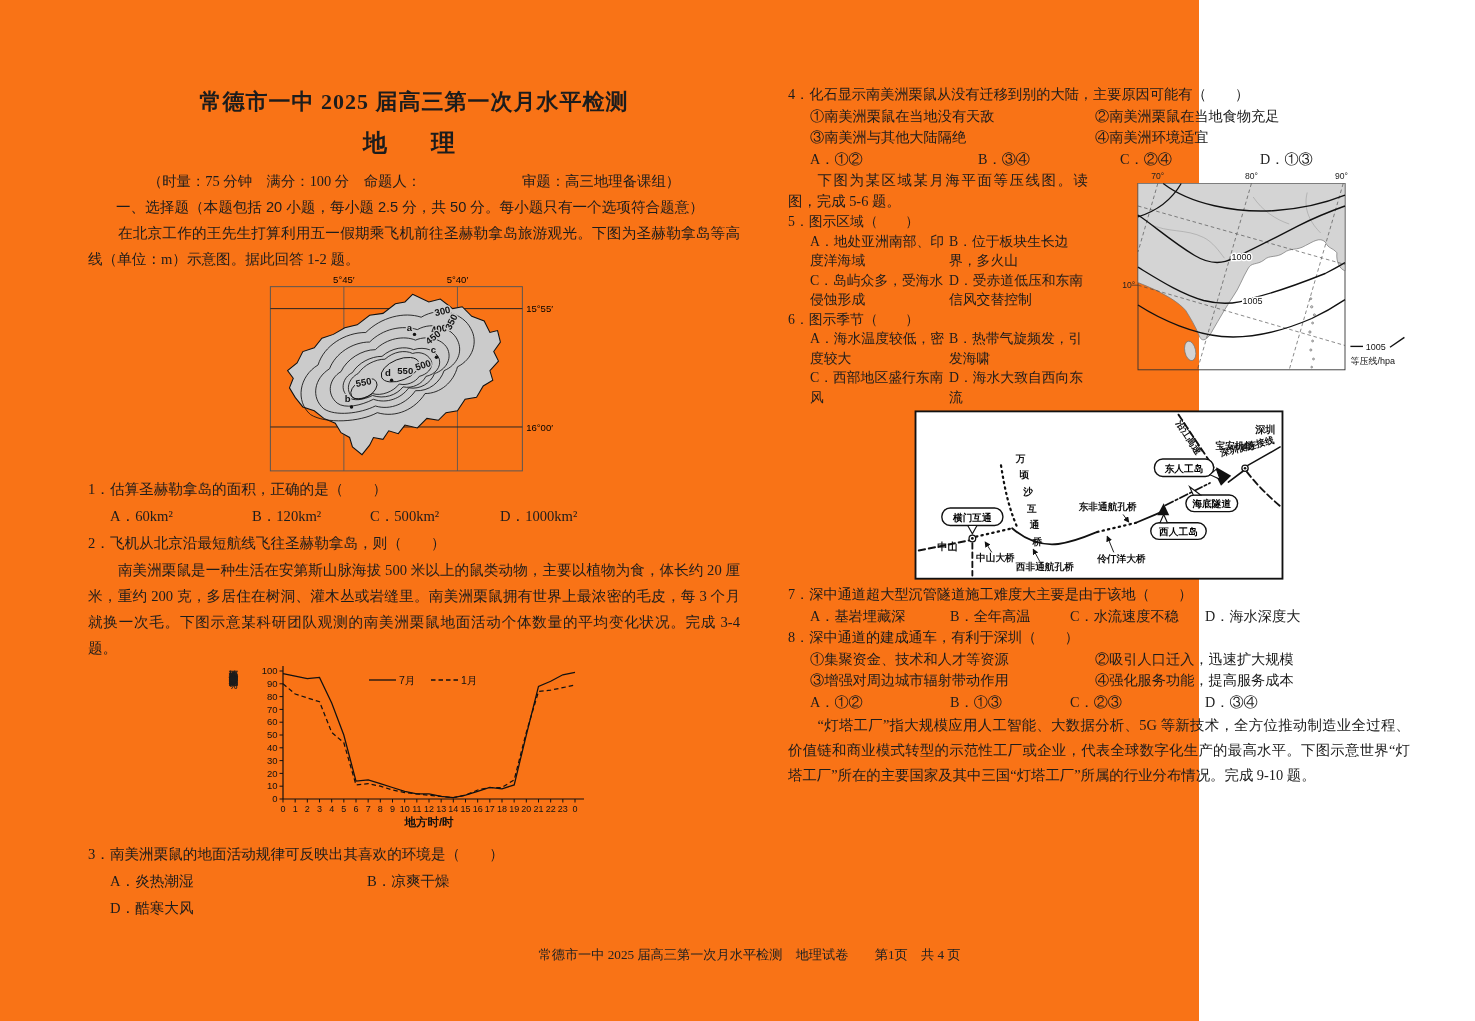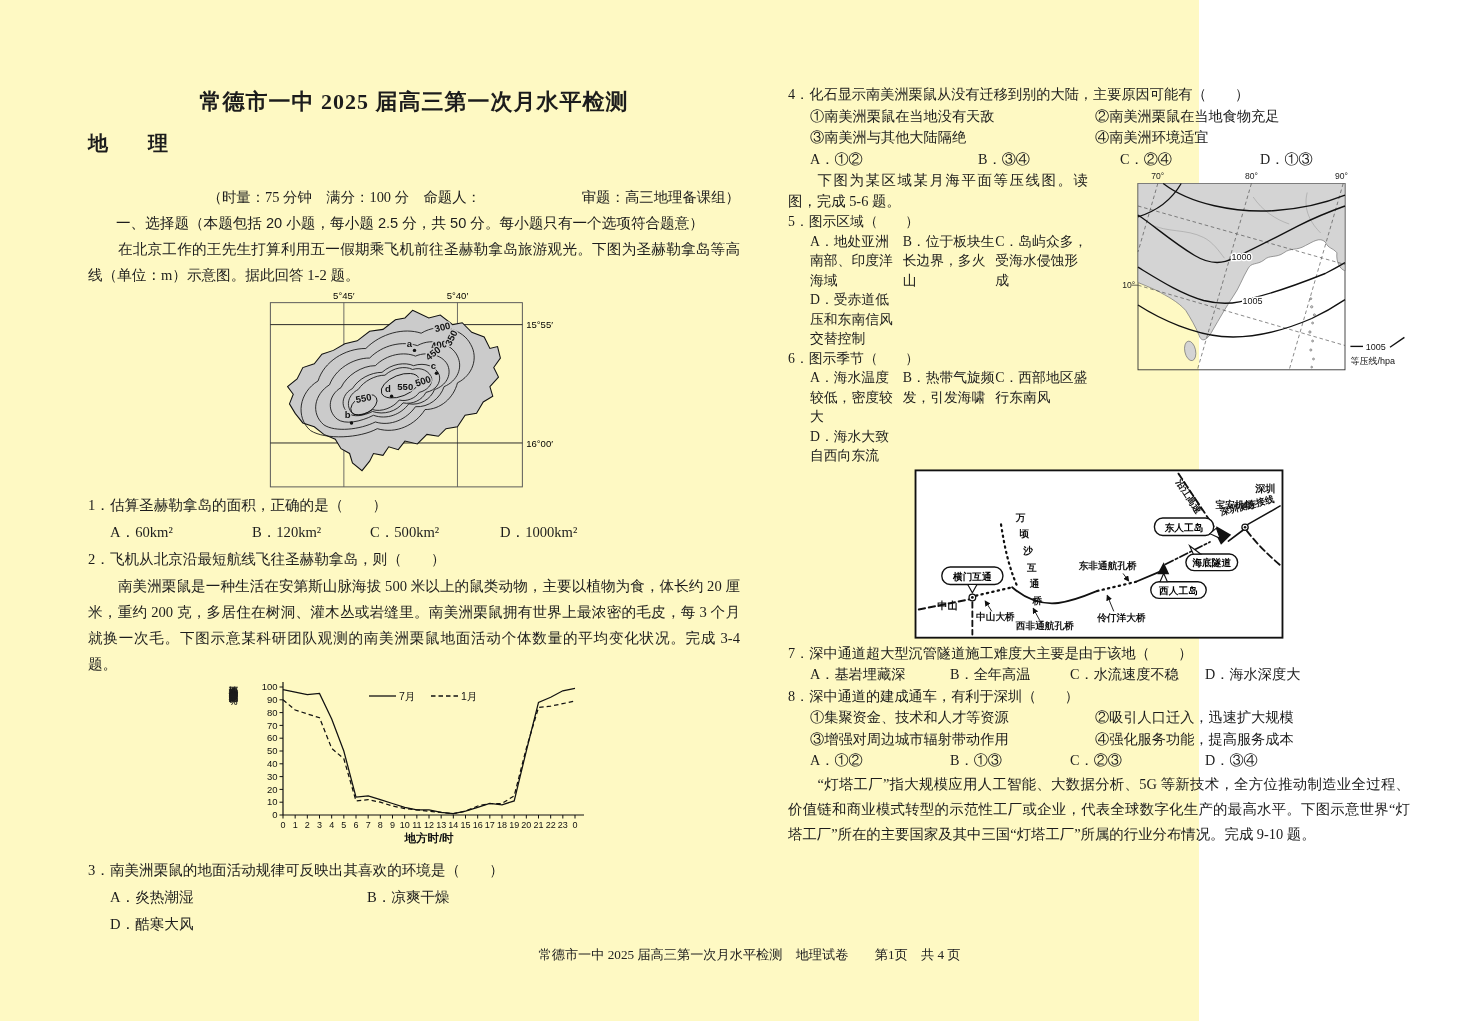--- a/index.html
+++ b/index.html
@@ -1,37 +1,37 @@
 <!DOCTYPE html>
 <html><head>
 <meta charset="utf-8">
 <style>
   *{margin:0;padding:0;box-sizing:border-box}
   html,body{background:#fff}
   body{width:1475px;height:1021px;font-family:"Liberation Serif","DejaVu Serif",serif;color:#1c1c1c;position:relative;overflow:hidden}
-  .page{position:relative;width:1199px;height:1021px;background:#fef9c3}
+  .page{position:relative;width:1199px;height:1021px;background:#f97316}
   .col{position:absolute;text-align:justify}
   .col-left{left:88px;top:88px;width:652px;font-size:14.6px}
   .col-right{left:788px;top:84px;width:622px;font-size:14.3px}
   .title{text-align:center;font-size:22px;font-weight:700;line-height:28px;margin-bottom:14px;letter-spacing:1px}
-  .subject{text-align:left;font-size:20px;font-weight:700;line-height:26px;letter-spacing:10px;margin-bottom:28px}
-  .meta{text-align:right;font-size:14.4px;line-height:26px}
+  .subject{text-align:center;font-size:24px;font-weight:700;line-height:26px;letter-spacing:10px;margin-bottom:12px}
+  .meta{text-align:center;font-size:14.4px;line-height:26px}
   .sec-heading{font-family:"Liberation Sans","DejaVu Sans",sans-serif;font-weight:400;font-size:14.6px;line-height:26px;padding-left:28px;text-align:left}
   .para{text-indent:2.05em;line-height:26px}
   .col-right .para{line-height:25px;font-size:14.4px}
   .q{line-height:27px}
   .col-right .q{line-height:21.5px;font-size:14.2px}
   .stem{text-align:left}
   .opts{display:grid;padding-left:22px;text-align:left}
   .cols4a{grid-template-columns:142px 118px 130px 1fr}
   .cols4b{grid-template-columns:168px 142px 140px 1fr}
   .cols4c{grid-template-columns:140px 120px 135px 1fr}
   .cols2{grid-template-columns:257px 1fr}
   .cols2b{grid-template-columns:285px 1fr}
-  .cols1{grid-template-columns:1fr 1fr 1fr}
+  .cols1{grid-template-columns:1fr 1fr}
   .fig{display:flex;justify-content:center;margin:3px 0}
   .chart-row{display:flex;justify-content:center;align-items:stretch;margin:2px 0}
   .ylabel{writing-mode:vertical-rl;text-orientation:upright;font-size:9px;line-height:12px;height:168px;font-family:"Liberation Sans","DejaVu Sans",sans-serif;font-weight:700;margin-right:1px;letter-spacing:.5px}
   .q56row{display:flex;align-items:flex-start}
   .q56text{width:300px;line-height:19.5px;font-size:13.8px}
   .q56text .para{line-height:21px}
   .q56text .q{line-height:19.5px;font-size:13.8px}
   .q56map{flex:1;display:flex;justify-content:flex-end}
   svg text{font-family:"Liberation Sans","DejaVu Sans",sans-serif}
   .footer{position:absolute;left:12px;top:946px;width:1475px;text-align:center;font-size:13.2px;color:#222}

